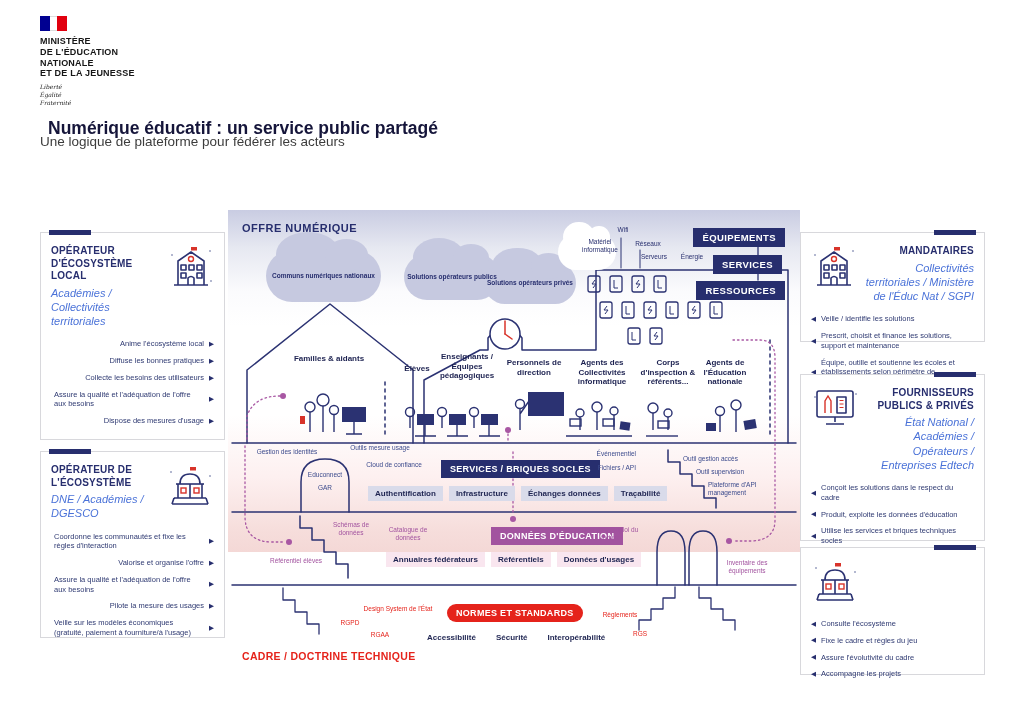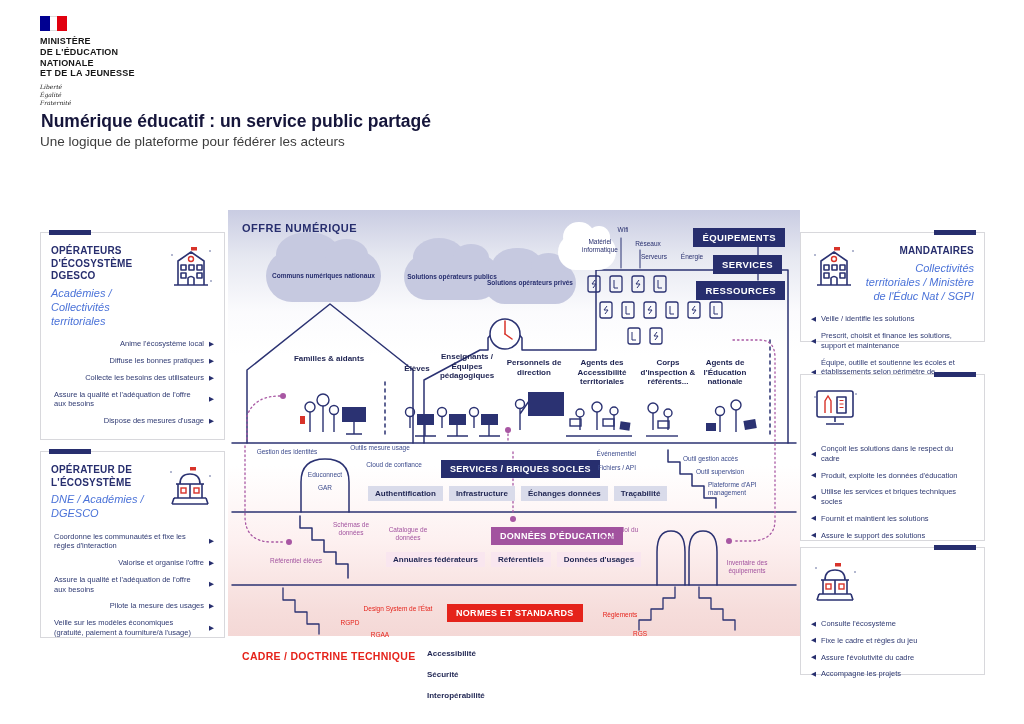--- a/index.html
+++ b/index.html
@@ -28,37 +28,37 @@
   .pr .phead .htext{text-align:right;}
   .ptitle{font-size:10px;font-weight:bold;color:#272e6e;line-height:1.25;letter-spacing:.2px;}
   .psub{font-size:11px;font-style:italic;color:#4a72d8;margin-top:3px;line-height:1.3;}
   .items{list-style:none;margin:11px 0 0;padding:0;display:flex;flex-direction:column;gap:7px;}
   .item{display:flex;align-items:center;gap:5px;font-size:7.5px;line-height:1.3;color:#2f3a72;}
   .pl .item{justify-content:flex-end;}
   .item .it{max-width:150px;}
   .arr{color:#272e6e;font-size:6.5px;flex:0 0 auto;}
 
   
-  .diagram{position:absolute;left:228px;top:210px;width:572px;height:426px;
+  .diagram{position:absolute;left:228px;top:210px;width:572px;height:342px;
     background:linear-gradient(180deg,#c9cce2 0%,#e6e8f1 11%,#fbfbfd 24%,#ffffff 34%,#ffffff 60%,#fdf0f0 78%,#f6dddb 94%,#f4d8d6 100%);}
   .lines{position:absolute;left:0;top:0;pointer-events:none;}
   .dlab{position:absolute;line-height:1.25;}
   .offre{left:14px;top:12px;font-size:11px;font-weight:bold;color:#272e6e;letter-spacing:.5px;}
   .cloud{position:absolute;background:#c6c9e0;border-radius:26px;display:flex;align-items:center;justify-content:center;
          text-align:center;font-size:6.5px;font-weight:bold;color:#272e6e;line-height:1.35;}
   .cloud::before{content:"";position:absolute;background:inherit;border-radius:50%;width:55%;height:85%;top:-34%;left:9%;}
   .cloud::after{content:"";position:absolute;background:inherit;border-radius:50%;width:38%;height:62%;top:-22%;right:11%;}
   .cloud span{position:relative;z-index:1;}
   .wcloud{background:#fff;}
   .ilabel{position:absolute;font-size:6.5px;color:#272e6e;text-align:center;line-height:1.2;}
   .badge{position:absolute;background:#272e6e;color:#fff;font-weight:bold;font-size:9.5px;
          padding:4px 9px;letter-spacing:.4px;white-space:nowrap;}
   .badge.sm{font-size:9px;letter-spacing:.3px;}
   .badge.purple{background:#a2539f;margin-left:44px;}
-  .badge.red{background:#e5231b;}
+  .badge.red{background:#e5231b;border-radius:9px;}
   .actor{position:absolute;font-size:8px;font-weight:bold;color:#1c2150;text-align:center;line-height:1.2;}
   .slabel{position:absolute;font-size:6.5px;color:#3b4a8c;text-align:center;line-height:1.3;}
   .plabel{position:absolute;font-size:6.5px;color:#a2539f;text-align:center;line-height:1.3;}
   .rlabel{position:absolute;font-size:6.5px;color:#e5231b;text-align:center;line-height:1.3;}
   .chips{position:absolute;display:flex;gap:6px;}
   .chip{background:#d9dbea;color:#1f2552;font-weight:bold;font-size:8px;padding:3px 7px;white-space:nowrap;}
   .chips.pink .chip{background:#f9e6ef;}
   .chips.white .chip{background:#ffffff;}
   .educ{position:absolute;left:73px;top:261px;width:48px;text-align:center;font-size:6.5px;color:#3b4a8c;}
   .educ div{margin-bottom:6px;}
@@ -80,28 +80,28 @@
       <div>DE L'ÉDUCATION</div>
       <div>NATIONALE</div>
       <div>ET DE LA JEUNESSE</div>
     </div>
     <div class="motto">
       <div>Liberté</div>
       <div>Égalité</div>
       <div>Fraternité</div>
     </div>
   </div>
-  <h1 class="doc-title" style="margin:1px">Numérique éducatif : un service public partagé</h1>
+  <h1 class="doc-title" style="margin:8px">Numérique éducatif : un service public partagé</h1>
   <div class="doc-subtitle">Une logique de plateforme pour fédérer les acteurs</div>
 
   <div class="panel pl" style="left:40px;top:232px;height:208px;">
     <div class="tab"></div>
     <div class="phead">
       <div class="htext">
-        <div class="ptitle">OPÉRATEURS D'ÉCOSYSTÈME DGESCO</div>
+        <div class="ptitle">OPÉRATEUR D'ÉCOSYSTÈME LOCAL</div>
         <div class="psub">Académies / Collectivités territoriales</div>
       </div>
       <span>
         <svg width="46" height="44" viewBox="0 0 46 44">
             <g fill="none" stroke="#2b3272" stroke-width="1.6" stroke-linejoin="round">
               <path d="M10,40 V16 L23,7 L36,16 V40"></path>
               <path d="M6,40 H40"></path>
               <rect x="13" y="20" width="5" height="5"></rect>
               <rect x="21" y="20" width="5" height="5"></rect>
               <rect x="29" y="20" width="5" height="5"></rect>
@@ -261,20 +261,24 @@
             <g fill="none" stroke="#d8332a" stroke-width="1.4">
               <path d="M14,26 V14 l3,-5 3,5 V26"></path>
               <path d="M28.5,13.5 h4 M28.5,17 h4 M28.5,20.5 h4" stroke-width="1.2"></path>
             </g>
             <g fill="#9aa0c0">
               <circle cx="4" cy="10" r="1"></circle>
               <circle cx="45" cy="7" r="1"></circle>
             </g>
           </svg>
       </span>
+      <div class="htext">
+        <div class="ptitle">FOURNISSEURS PUBLICS &amp; PRIVÉS</div>
+        <div class="psub">État National / Académies / Opérateurs / Entreprises Edtech</div>
+      </div>
     </div>
     <ul class="items">
       <li class="item">
           <span class="arr">◀</span>
           <span class="it">Conçoit les solutions dans le respect du cadre</span>
         </li>
       <li class="item">
           <span class="arr">◀</span>
           <span class="it">Produit, exploite les données d'éducation</span>
         </li>
@@ -474,21 +478,21 @@
     <div class="ilabel" style="left:442px;top:43px;width:44px;">Énergie</div>
 
     <div class="badge" style="right:15px;top:18px;">ÉQUIPEMENTS</div>
     <div class="badge" style="right:18px;top:45px;">SERVICES</div>
     <div class="badge" style="right:15px;top:71px;">RESSOURCES</div>
 
     <div class="actor" style="left:55px;top:144px;width:92px;">Familles &amp; aidants</div>
     <div class="actor" style="left:165px;top:154px;width:48px;">Élèves</div>
     <div class="actor" style="left:200px;top:142px;width:78px;">Enseignants / Équipes pédagogiques</div>
     <div class="actor" style="left:274px;top:148px;width:64px;">Personnels de direction</div>
-    <div class="actor" style="left:337px;top:148px;width:74px;">Agents des Accessibilité territoriales</div>
+    <div class="actor" style="left:337px;top:148px;width:74px;">Agents des Collectivités informatique</div>
     <div class="actor" style="left:406px;top:148px;width:68px;">Corps d'inspection &amp; référents...</div>
     <div class="actor" style="left:464px;top:148px;width:66px;">Agents de l'Éducation nationale</div>
 
     <div class="slabel" style="left:28px;top:238px;width:62px;">Gestion des identités</div>
     <div class="slabel" style="left:104px;top:234px;width:96px;">Outils mesure usage</div>
     <div class="slabel" style="left:126px;top:251px;width:80px;">Cloud de confiance</div>
     <div class="educ">
       <div>Educonnect</div>
       <div>GAR</div>
     </div>
@@ -516,20 +520,20 @@
     </div>
     <div class="plabel" style="left:38px;top:347px;width:60px;">Référentiel élèves</div>
     <div class="plabel" style="left:486px;top:349px;width:66px;">Inventaire des équipements</div>
 
     <div class="rlabel" style="left:120px;top:395px;width:100px;">Design System de l'État</div>
     <div class="rlabel" style="left:100px;top:409px;width:44px;">RGPD</div>
     <div class="rlabel" style="left:130px;top:421px;width:44px;">RGAA</div>
     <div class="badge sm red" style="left:219px;top:394px;">NORMES ET STANDARDS</div>
     <div class="rlabel" style="left:360px;top:401px;width:64px;">Règlements</div>
     <div class="rlabel" style="left:392px;top:420px;width:40px;">RGS</div>
-    <div class="chips white" style="left:192px;top:436px;flex-direction:column;">
+    <div class="chips white" style="left:192px;top:420px;">
       <div class="chip">Accessibilité</div>
       <div class="chip">Sécurité</div>
       <div class="chip">Interopérabilité</div>
     </div>
     <div class="cadre">CADRE / DOCTRINE TECHNIQUE</div>
   </div>
 </div>
 
 </body></html>

